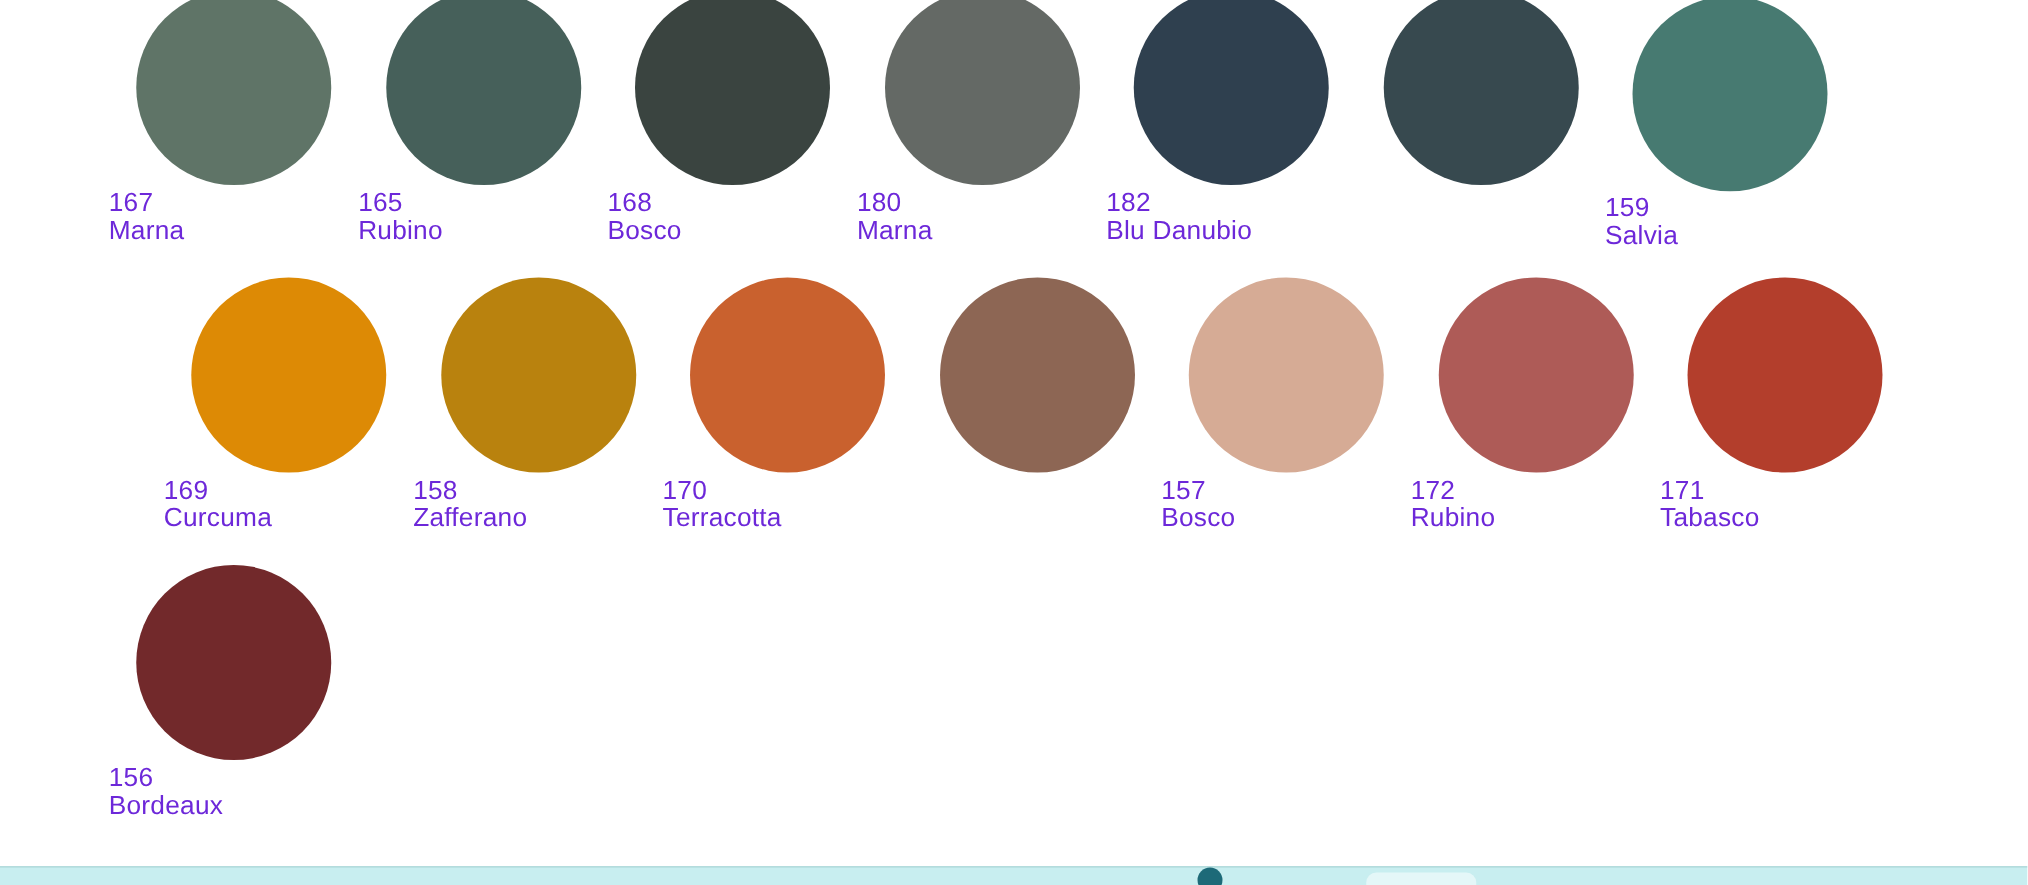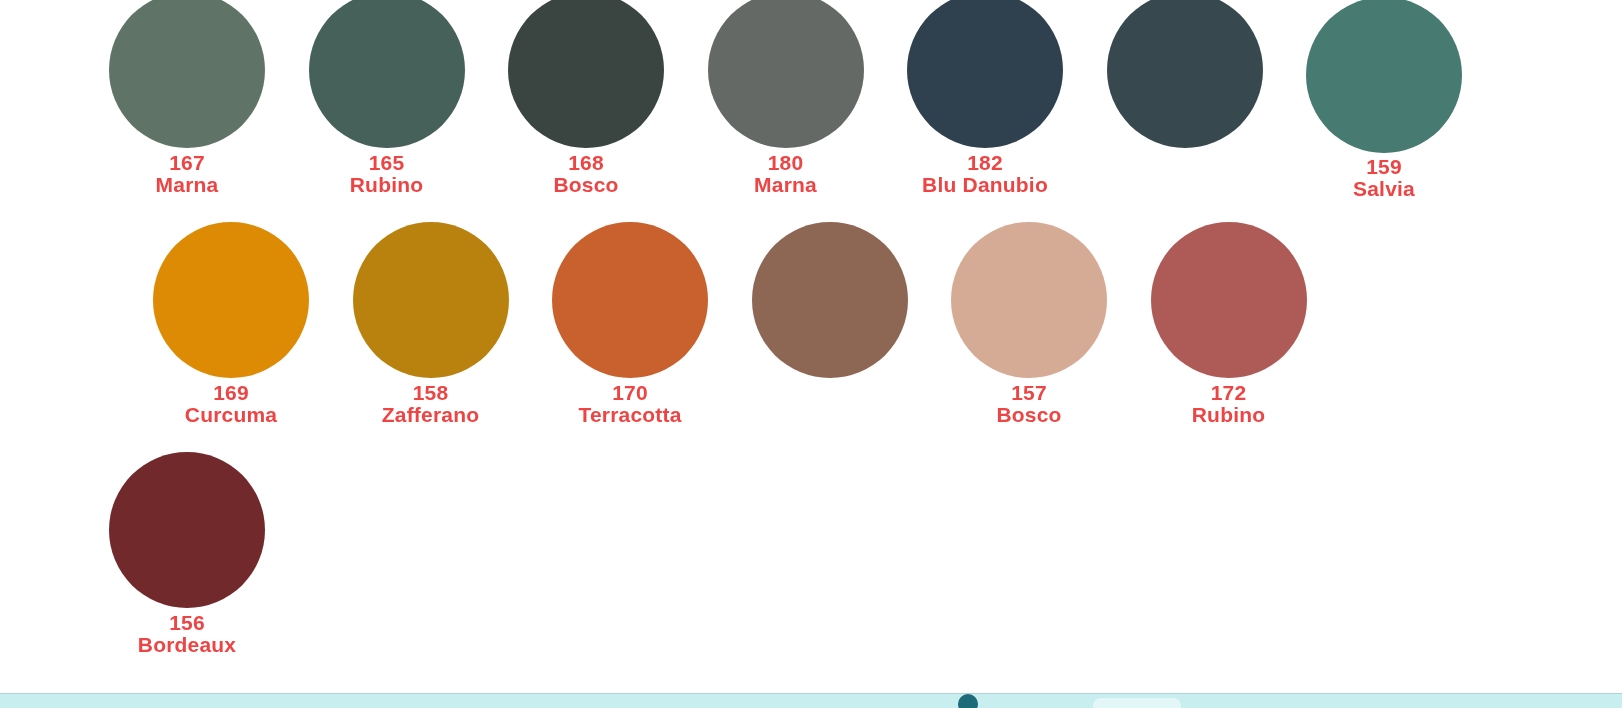--- a/index.html
+++ b/index.html
@@ -47,26 +47,26 @@
     height: 156px;
     border-radius: 50%;
     background: #cccccc;
   }
 
   .swatch-caption {
     position: absolute;
     left: 0;
     top: 160px;
     width: 200px;
-    text-align: center;
-    color: #ef4444;
+    text-align: left;
+    color: #6d28d9;
     font-size: 21px;
     line-height: 22px;
     letter-spacing: 0.2px;
-    font-weight: 700;
+    font-weight: 400;
   }
 
   .swatch-code {
     display: block;
     white-space: nowrap;
   }
 
   .swatch-name {
     display: block;
     white-space: nowrap;
@@ -190,20 +190,27 @@
           <span class="swatch-name">Bosco</span>
         </div>
       </div>
       <div class="swatch" style="left: 1084.5px;">
         <div class="swatch-disc" title="Rubino" style="background: rgb(174, 91, 87);"></div>
         <div class="swatch-caption">
           <span class="swatch-code">172</span>
           <span class="swatch-name">Rubino</span>
         </div>
       </div>
+      <div class="swatch" style="left: 1284px;">
+        <div class="swatch-disc" title="Tabasco" style="background: rgb(179, 62, 44);"></div>
+        <div class="swatch-caption">
+          <span class="swatch-code">171</span>
+          <span class="swatch-name">Tabasco</span>
+        </div>
+      </div>
     </div>
     <div class="swatch-row" style="top: 452px;">
       <div class="swatch" style="left: 87px;">
         <div class="swatch-disc" title="Bordeaux" style="background: rgb(114, 41, 43);"></div>
         <div class="swatch-caption">
           <span class="swatch-code">156</span>
           <span class="swatch-name">Bordeaux</span>
         </div>
       </div>
     </div>

